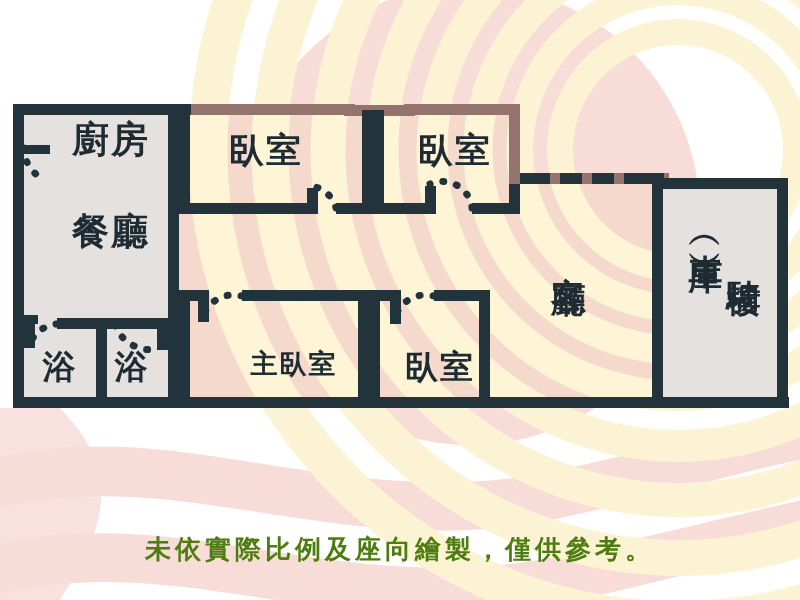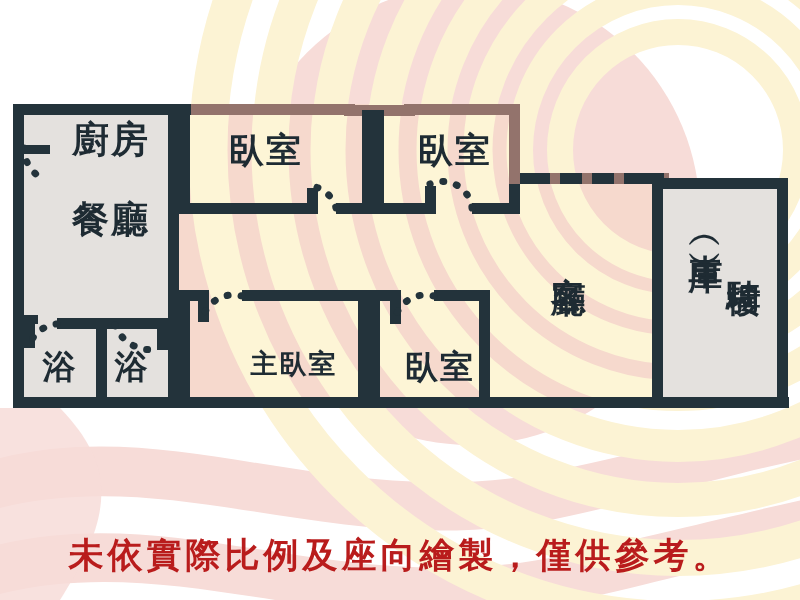--- a/index.html
+++ b/index.html
@@ -12,21 +12,21 @@
   #plan{position:absolute;left:0;top:0;width:800px;height:600px;}
   .rlabel{
     position:absolute;color:#1e2b33;font-weight:700;
     font-family:"DejaVu Serif","Liberation Serif",serif;
     letter-spacing:2px;line-height:1.18;text-align:center;
     white-space:pre;pointer-events:none;
   }
   .vert{writing-mode:vertical-rl;text-orientation:upright;letter-spacing:3px;}
   #caption{
     position:absolute;left:0;top:532px;width:800px;text-align:center;
-    font-size:35px;color:#b91c1c;letter-spacing:4px;font-weight:700;
+    font-size:26px;color:#4d7c0f;letter-spacing:4px;font-weight:700;
     font-family:Liberation Mono, monospace;
   }
 </style>
 </head>
 <body>
 
 <div id="stage">
 
   <svg id="bg" viewBox="0 0 800 600">
     <defs>
@@ -176,21 +176,21 @@
     </g>
 
     <g fill="#23333b">
       <rect x="18" y="145" width="32" height="9"></rect>
       <rect x="18" y="315" width="20" height="9"></rect>
     </g>
   </svg>
 
   <div class="rlabel" style="left:56px;top:118px;width:110px;font-size:37px;">廚房</div>
 
-  <div class="rlabel" style="left:56px;top:198px;width:110px;font-size:37px;">餐廳</div>
+  <div class="rlabel" style="left:56px;top:210px;width:110px;font-size:37px;">餐廳</div>
 
   <div class="rlabel" style="left:206px;top:129px;width:120px;font-size:35px;">臥室</div>
 
   <div class="rlabel" style="left:400px;top:129px;width:110px;font-size:35px;">臥室</div>
 
   <div class="rlabel" style="left:36px;top:348px;width:48px;font-size:33px;">浴</div>
 
   <div class="rlabel" style="left:108px;top:348px;width:48px;font-size:33px;">浴</div>
 
   <div class="rlabel" style="left:226px;top:348px;width:136px;font-size:27px;">主臥室</div>

